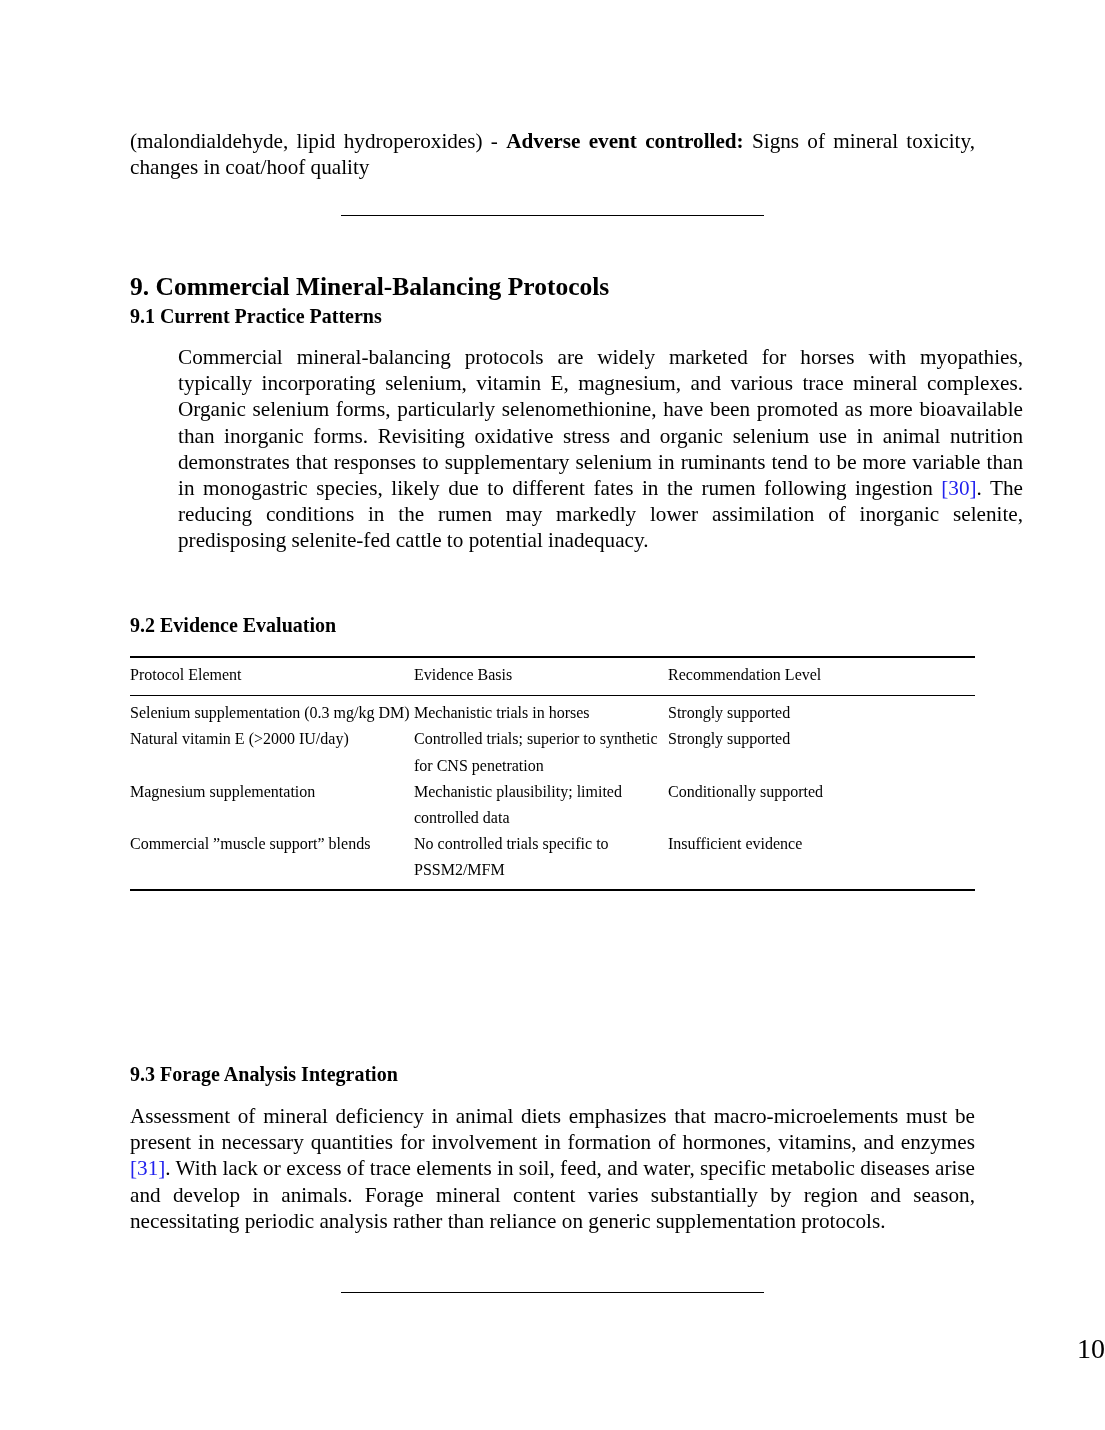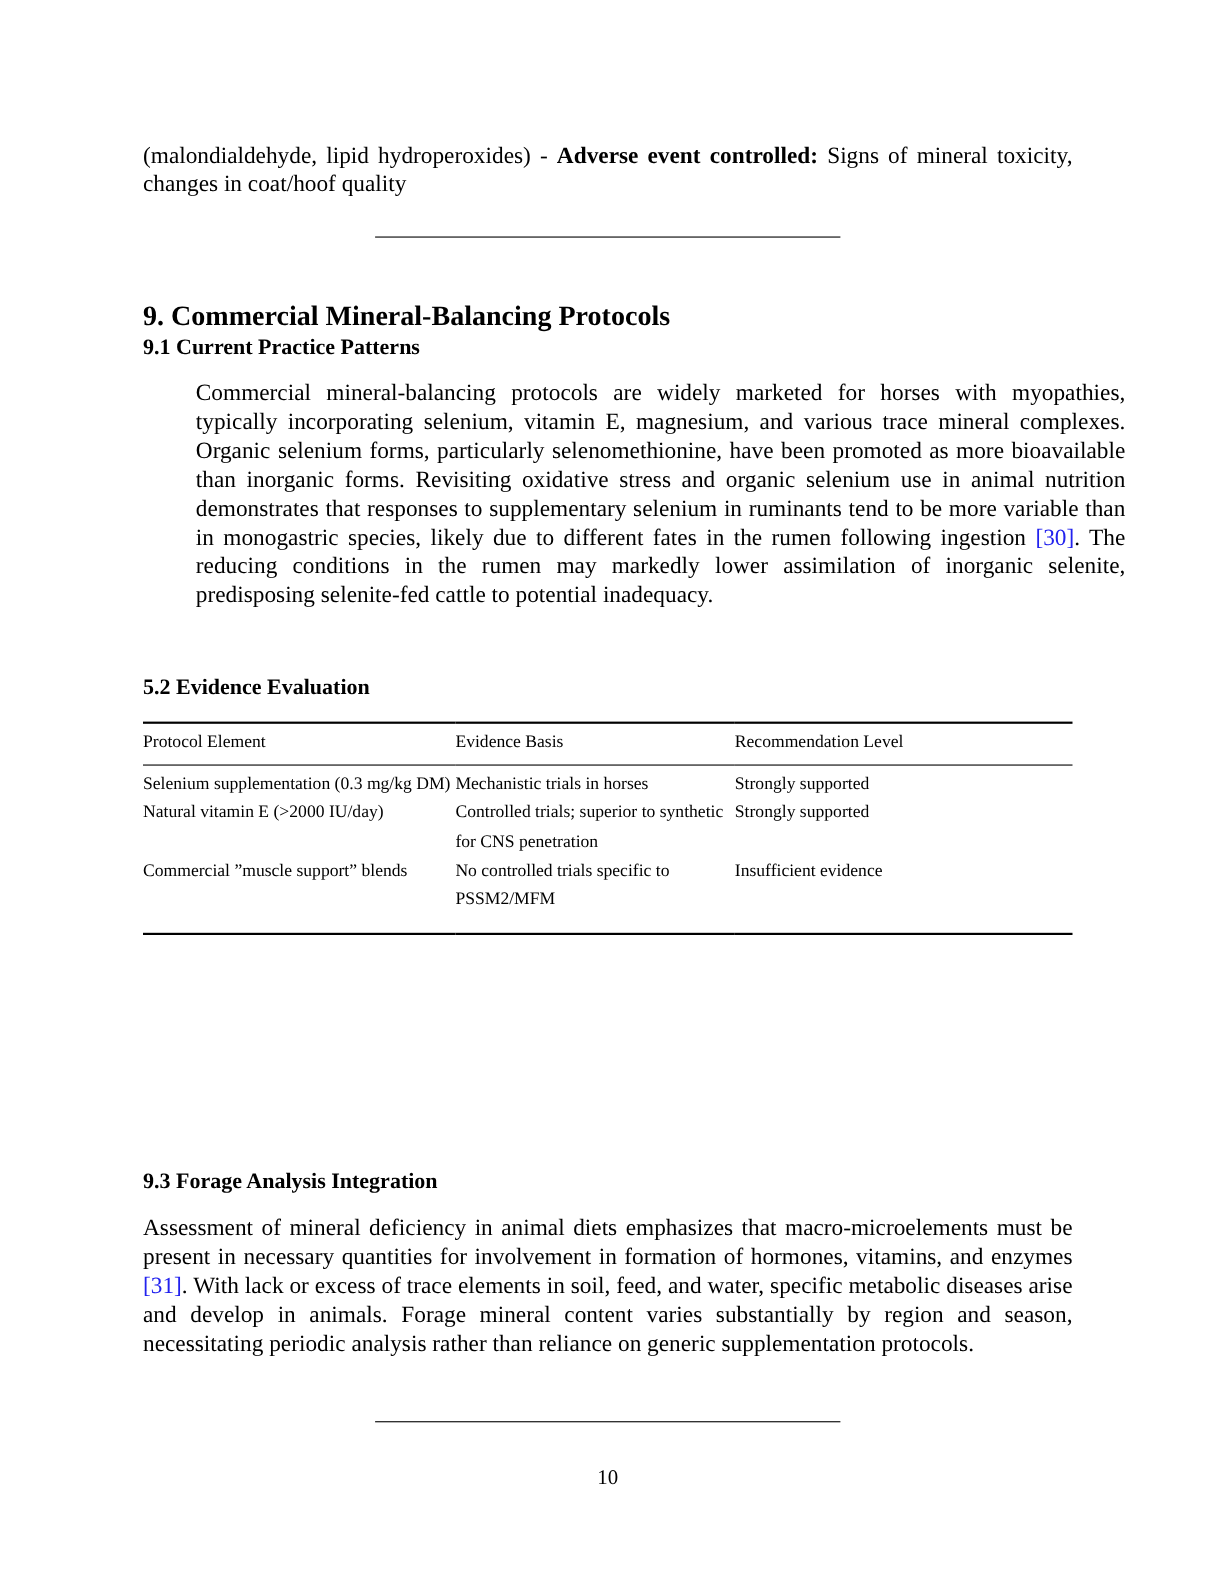--- a/index.html
+++ b/index.html
@@ -12,41 +12,41 @@
   h2 { position: absolute; left: 130px; margin: 0; font-size: 25.5px; font-weight: bold; line-height: 30px; }
   h3 { position: absolute; left: 130px; margin: 0; font-size: 20px; font-weight: bold; line-height: 24px; }
   .block { position: absolute; left: 130px; width: 845px; }
   table { border-collapse: collapse; width: 845px; font-size: 16px; line-height: 26.2px; }
   table.tbl { border-top: 2px solid #000; border-bottom: 2px solid #000; }
   th { font-weight: normal; text-align: left; padding: 4px 0 7px 0; border-bottom: 1.2px solid #000; vertical-align: top; }
   td { text-align: left; vertical-align: top; padding: 0; }
   td.c1, th.c1 { width: 284px; }
   td.c2, th.c2 { width: 254px; }
   .first td { padding-top: 4px; }
-  .last td { padding-bottom: 17px; margin-top: 40px; }
-  .pagenum { position: absolute; top: 1333px; left: 0; width: 1105px; text-align: center; font-size: 19px; }
+  .last td { padding-bottom: 5px; margin-top: 40px; }
+  .pagenum { position: absolute; top: 1333px; left: 0; width: 1105px; text-align: right; font-size: 28px; }
 </style>
 </head>
 <body>
 
 <div class="page">
   <p><span>(malondialdehyde, lipid hydroperoxides) - </span><b>Adverse event controlled:</b><span> Signs of mineral toxicity, changes in coat/hoof quality</span></p>
 </div>
 
 <div class="rule" style="top:215px;"></div>
 
 <h2 style="top:258px;margin-top:14px;">9. Commercial Mineral-Balancing Protocols</h2>
 
 <h3 style="top:304px;">9.1 Current Practice Patterns</h3>
 
 <div class="block" style="top:344px;margin-left:48px;">
   <p><span>Commercial mineral-balancing protocols are widely marketed for horses with myopathies, typically incorporating selenium, vitamin E, magnesium, and various trace mineral complexes. Organic selenium forms, particularly selenomethionine, have been promoted as more bioavailable than inorganic forms. Revisiting oxidative stress and organic selenium use in animal nutrition demonstrates that responses to supplementary selenium in ruminants tend to be more variable than in monogastric species, likely due to different fates in the rumen following ingestion </span><span class="cite">[30]</span><span>. The reducing conditions in the rumen may markedly lower assimilation of inorganic selenite, predisposing selenite-fed cattle to potential inadequacy.</span></p>
 </div>
 
-<h3 style="top:613px;">5.2 Evidence Evaluation</h3>
+<h3 style="top:613px;">9.2 Evidence Evaluation</h3>
 
 <div class="block" style="top:656px;">
   <table class="tbl">
     <thead>
       <tr>
         <th class="c1">Protocol Element</th>
         <th class="c2">Evidence Basis</th>
         <th>Recommendation Level</th>
       </tr>
     </thead>
@@ -54,20 +54,25 @@
       <tr class="first">
         <td class="c1">Selenium supplementation (0.3 mg/kg DM)</td>
         <td class="c2">Mechanistic trials in horses</td>
         <td>Strongly supported</td>
       </tr>
       <tr>
         <td class="c1">Natural vitamin E (&gt;2000 IU/day)</td>
         <td class="c2">Controlled trials; superior to synthetic for CNS penetration</td>
         <td>Strongly supported</td>
       </tr>
+      <tr>
+        <td class="c1">Magnesium supplementation</td>
+        <td class="c2">Mechanistic plausibility; limited controlled data</td>
+        <td>Conditionally supported</td>
+      </tr>
       <tr class="last">
         <td class="c1">Commercial ”muscle support” blends</td>
         <td class="c2">No controlled trials specific to PSSM2/MFM</td>
         <td>Insufficient evidence</td>
       </tr>
     </tbody>
   </table>
 </div>
 
 <h3 style="top:1062px;">9.3 Forage Analysis Integration</h3>

